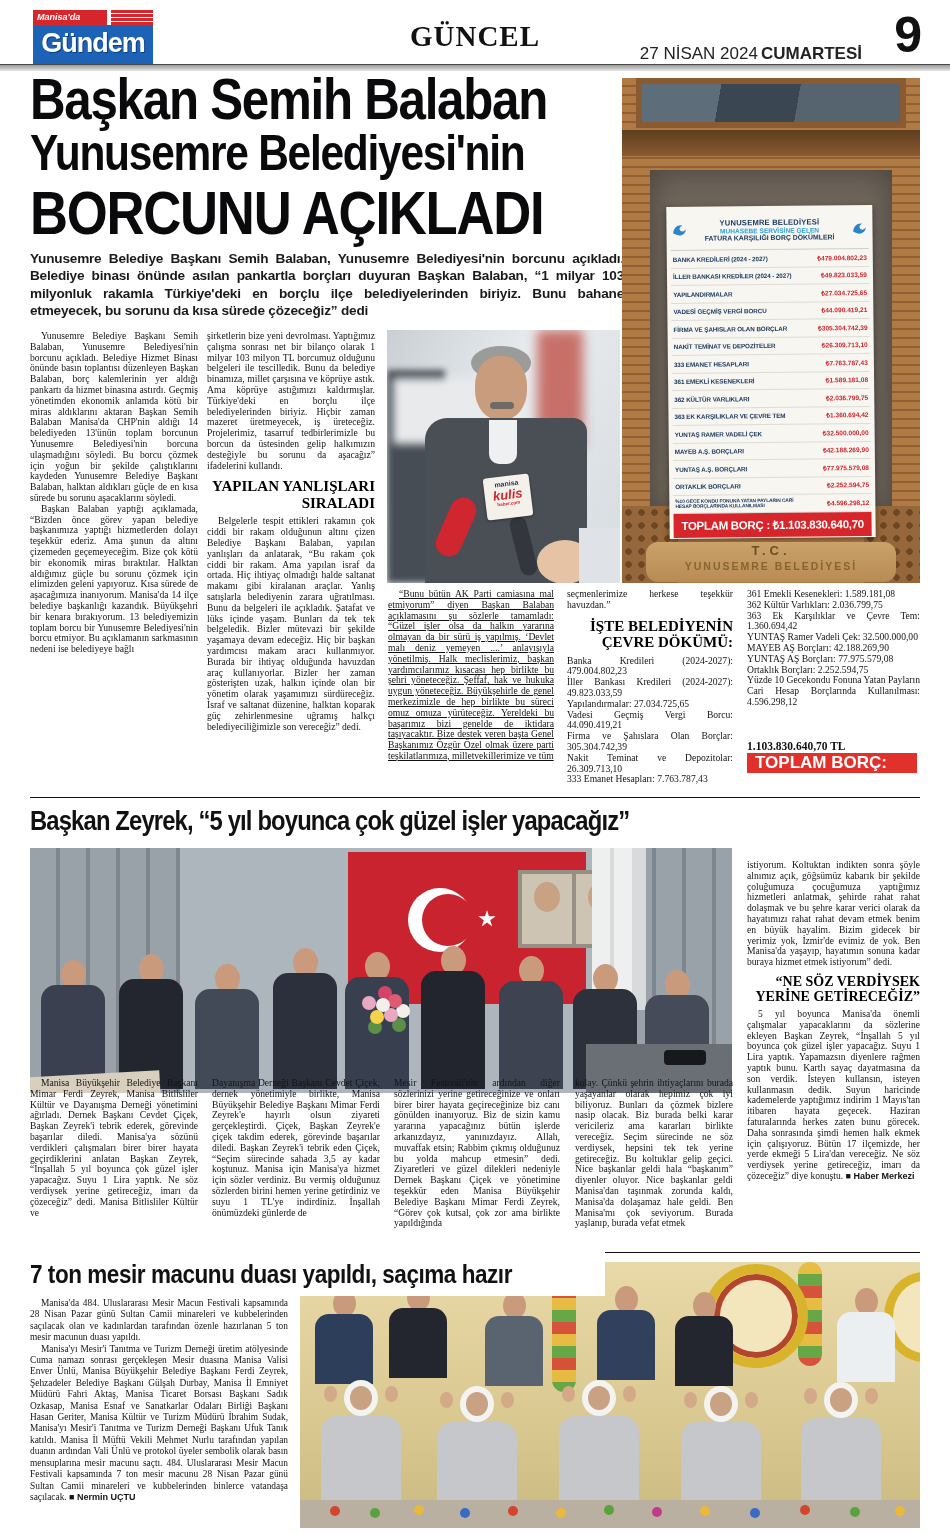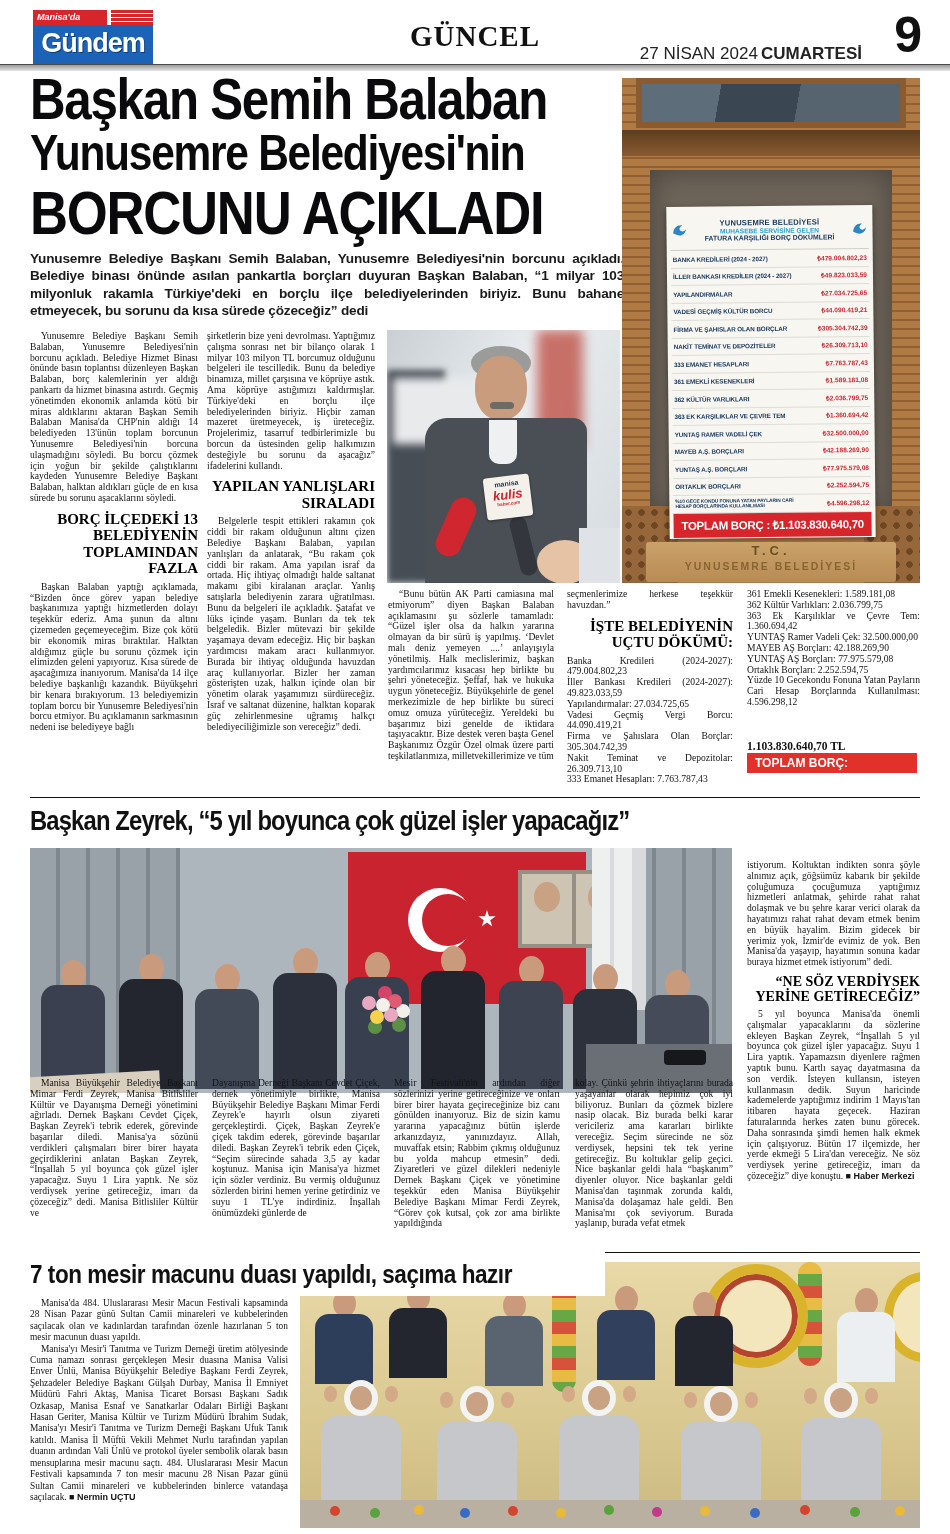--- a/index.html
+++ b/index.html
@@ -34,28 +34,28 @@
   .lede{left:30px;top:250px;width:594px;height:72px;font-size:13.6px;line-height:17.4px;
         font-weight:bold;letter-spacing:-.2px;text-align:justify;color:#1a1a1c;overflow:hidden;}
 
   
   .serif{font-family:"Liberation Serif",serif;font-size:9.6px;line-height:10.8px;
          text-align:justify;color:#141414;}
   .ind{text-indent:11px;}
   .col{overflow:hidden;}
   .c1{left:30px;top:331px;width:168px;height:462px;}
   .c2{left:207px;top:331px;width:168px;height:462px;}
-  .c3{left:388px;top:589px;width:166px;height:204px;}
+  .c3{left:388px;top:589px;width:166px;height:204px;text-decoration:underline;}
   .c4{left:567px;top:589px;width:166px;height:204px;}
   .c5l{left:747px;top:589px;width:173px;height:160px;}
   .csub{font-family:"Liberation Serif",serif;font-weight:bold;font-size:15px;line-height:16.5px;
         margin:7px 0 5px;color:#000;text-align:right;}
   .prelist{white-space:pre-line;}
   .totalbox{left:747px;top:753px;width:162px;height:20px;background:#e2312a;color:#fff;
-        font-weight:bold;font-size:12px;line-height:20px;padding-left:8px;}
+        font-weight:bold;font-size:17px;line-height:20px;padding-left:8px;}
   .totalval{left:747px;top:740px;width:173px;font-family:"Liberation Serif",serif;
         font-weight:bold;font-size:11.5px;}
   .divider{left:30px;width:890px;height:0;border-top:1.6px solid #111;}
   .d1{top:797px;} .d2{top:1252px;}
 
   
   .hl-a2{left:30px;top:801px;width:710px;font-size:28px;line-height:40px;font-weight:bold;
         letter-spacing:-1px;white-space:nowrap;transform:scaleX(.85);transform-origin:0 50%;}
   .rcol{left:747px;top:860px;width:173px;height:390px;}
   .rsub{font-size:14px;line-height:15.5px;margin:6px 0 4px;}
@@ -92,21 +92,21 @@
   .b-t2{font-size:6.6px;font-weight:bold;color:#2da0d8;}
   .b-t3{font-size:6.9px;font-weight:bold;color:#1c3a60;}
   .b-row{display:flex;justify-content:space-between;align-items:center;height:16.5px;
         border-bottom:1px solid #dddcd6;padding:0 2px;}
   .b-lab{font-size:6.3px;font-weight:bold;color:#1c3a60;letter-spacing:-.1px;}
   .b-val{font-size:6.6px;font-weight:bold;color:#cf2630;}
   .b-lab.small-label{font-size:4.9px;line-height:5.3px;width:126px;white-space:normal;}
   .b-total{height:24px;background:#d6252b;color:#fff;font-weight:bold;font-size:11.5px;
         line-height:24px;text-align:center;white-space:nowrap;letter-spacing:-.3px;}
   .pa-sign{position:absolute;left:24px;top:464px;width:250px;height:40px;text-align:center;
-        background:linear-gradient(#caa26a,#b98b54);border-radius:3px;}
+        background:linear-gradient(#caa26a,#b98b54);border-radius:12px;}
   .pa-tc{font-size:13px;font-weight:bold;color:#6e5020;line-height:18px;letter-spacing:4px;}
   .pa-yb{font-size:10.5px;font-weight:bold;color:#7d5c28;letter-spacing:2px;filter:blur(.7px);opacity:.85;}
 
   
   .photoB{left:387px;top:330px;width:233px;height:253px;overflow:hidden;
         background:linear-gradient(115deg,#c9cfd4 0%,#e9edf0 45%,#d6dbdf 100%);}
   .pb-dark{position:absolute;left:0;top:40px;width:58px;height:213px;background:#474d55;filter:blur(3px);}
   .pb-red{position:absolute;left:150px;top:0;width:46px;height:120px;background:#c05248;filter:blur(6px);opacity:.8;}
   .pb-van{position:absolute;left:6px;top:48px;width:120px;height:66px;background:#e8eaec;filter:blur(4px);}
   .pb-hair{position:absolute;left:84px;top:16px;width:60px;height:34px;border-radius:50%;background:#9b9b99;}
@@ -239,21 +239,21 @@
         </div>
       <div class="b-row">
           <span class="b-lab">İLLER BANKASI KREDİLER (2024 - 2027)</span>
           <span class="b-val">₺49.823.033,59</span>
         </div>
       <div class="b-row">
           <span class="b-lab">YAPILANDIRMALAR</span>
           <span class="b-val">₺27.034.725,65</span>
         </div>
       <div class="b-row">
-          <span class="b-lab">VADESİ GEÇMİŞ KÜLTÜR BORCU</span>
+          <span class="b-lab">VADESİ GEÇMİŞ VERGİ BORCU</span>
           <span class="b-val">₺44.090.419,21</span>
         </div>
       <div class="b-row">
           <span class="b-lab">FİRMA VE ŞAHISLAR OLAN BORÇLAR</span>
           <span class="b-val">₺305.304.742,39</span>
         </div>
       <div class="b-row">
           <span class="b-lab">NAKİT TEMİNAT VE DEPOZİTELER</span>
           <span class="b-val">₺26.309.713,10</span>
         </div>
@@ -316,34 +316,33 @@
       <div class="pb-w1">manisa</div>
       <div class="pb-w2">kulis</div>
       <div class="pb-w3">haber.com</div>
     </div>
     <div class="pb-hand"></div>
     <div class="pb-sleeve"></div>
   </div>
 
   <div class="abs col c1">
     <div class="serif ind">Yunusemre Belediye Başkanı Semih Balaban, Yunusemre Belediyesi'nin borcunu açıkladı. Belediye Hizmet Binası önünde basın toplantısı düzenleyen Başkan Balaban, borç kalemlerinin yer aldığı pankartı da hizmet binasına astırdı. Geçmiş yönetimden ekonomik anlamda kötü bir miras aldıklarını aktaran Başkan Semih Balaban Manisa'da CHP'nin aldığı 14 belediyeden 13'ünün toplam borcunun Yunusemre Belediyesi'nin borcuna ulaşmadığını söyledi. Bu borcu çözmek için yoğun bir şekilde çalıştıklarını kaydeden Yunusemre Belediye Başkanı Balaban, halktan aldıkları güçle de en kısa sürede bu sorunu aşacaklarını söyledi.</div>
-    <div class="csub">BORÇ İLÇEDEKİ 13 BELEDİYENİN TOPLAMINDAN FAZLA</div>
     <div class="serif ind">Başkan Balaban yaptığı açıklamada, “Bizden önce görev yapan belediye başkanımıza yaptığı hizmetlerden dolayı teşekkür ederiz. Ama şunun da altını çizemeden geçemeyeceğim. Bize çok kötü bir ekonomik miras bıraktılar. Halktan aldığımız güçle bu sorunu çözmek için elimizden geleni yapıyoruz. Kısa sürede de aşacağımıza inanıyorum. Manisa'da 14 ilçe belediye başkanlığı kazandık. Büyükşehri bir kenara bırakıyorum. 13 belediyemizin toplam borcu bir Yunusemre Belediyesi'nin borcu etmiyor. Bu açıklamanın sarkmasının nedeni ise belediyeye bağlı</div>
   </div>
   <div class="abs col c2">
     <div class="serif">şirketlerin bize yeni devrolması. Yaptığımız çalışma sonrası net bir bilanço olarak 1 milyar 103 milyon TL borcumuz olduğunu belgeleri ile tescilledik. Bunu da belediye binamıza, millet çarşısına ve köprüye astık. Ama köprüye astığımızı kaldırmışlar. Türkiye'deki en borçlu ilçe belediyelerinden biriyiz. Hiçbir zaman mazeret üretmeyecek, iş üreteceğiz. Projelerimiz, tasarruf tedbirlerimizle bu borcun da üstesinden gelip halkımızın desteğiyle bu sorunu da aşacağız” ifadelerini kullandı.</div>
     <div class="csub">YAPILAN YANLIŞLARI SIRALADI</div>
     <div class="serif ind">Belgelerle tespit ettikleri rakamın çok ciddi bir rakam olduğunun altını çizen Belediye Başkanı Balaban, yapılan yanlışları da anlatarak, “Bu rakam çok ciddi bir rakam. Ama yapılan israf da ortada. Hiç ihtiyaç olmadığı halde saltanat makamı gibi kiralanan araçlar. Yanlış satışlarla belediyenin zarara uğratılması. Bunu da belgeleri ile açıkladık. Şatafat ve lüks içinde yaşam. Bunları da tek tek belgeledik. Bizler mütevazi bir şekilde yaşamaya devam edeceğiz. Hiç bir başkan yardımcısı makam aracı kullanmıyor. Burada bir ihtiyaç olduğunda havuzdan araç kullanıyorlar. Bizler her zaman gösterişten uzak, halkın içinde olan bir yönetim olarak yaşamımızı sürdüreceğiz. İsraf ve saltanat düzenine, halktan koparak güç zehirlenmesine uğramış halkçı belediyeciliğimizle son vereceğiz” dedi.</div>
   </div>
   <div class="abs col c3">
     <div class="serif ind">“Bunu bütün AK Parti camiasına mal etmiyorum” diyen Başkan Balaban açıklamasını şu sözlerle tamamladı: “Güzel işler olsa da halkın yararına olmayan da bir sürü iş yapılmış. ‘Devlet malı deniz yemeyen ....’ anlayışıyla yönetilmiş. Halk meclislerimiz, başkan yardımcılarımız kısacası hep birlikte bu şehri yöneteceğiz. Şeffaf, hak ve hukuka uygun yöneteceğiz. Büyükşehirle de genel merkezimizle de hep birlikte bu süreci omuz omuza yürüteceğiz. Yereldeki bu başarımız bizi genelde de iktidara taşıyacaktır. Bize destek veren başta Genel Başkanımız Özgür Özel olmak üzere parti teşkilatlarımıza, milletvekillerimize ve tüm</div>
   </div>
   <div class="abs col c4">
     <div class="serif">seçmenlerimize herkese teşekkür havuzdan.”</div>
-    <div class="csub">İŞTE BELEDİYENİN UÇTU DÖKÜMÜ:</div>
+    <div class="csub">İŞTE BELEDİYENİN ÇEVRE DÖKÜMÜ:</div>
     <div class="serif prelist">Banka Kredileri (2024-2027): 479.004.802,23
 İller Bankası Kredileri (2024-2027): 49.823.033,59
 Yapılandırmalar: 27.034.725,65
 Vadesi Geçmiş Vergi Borcu: 44.090.419,21
 Firma ve Şahıslara Olan Borçlar: 305.304.742,39
 Nakit Teminat ve Depozitolar: 26.309.713,10
 333 Emanet Hesapları: 7.763.787,43</div>
   </div>
   <div class="abs col c5l serif prelist">361 Emekli Kesenekleri: 1.589.181,08
 362 Kültür Varlıkları: 2.036.799,75

